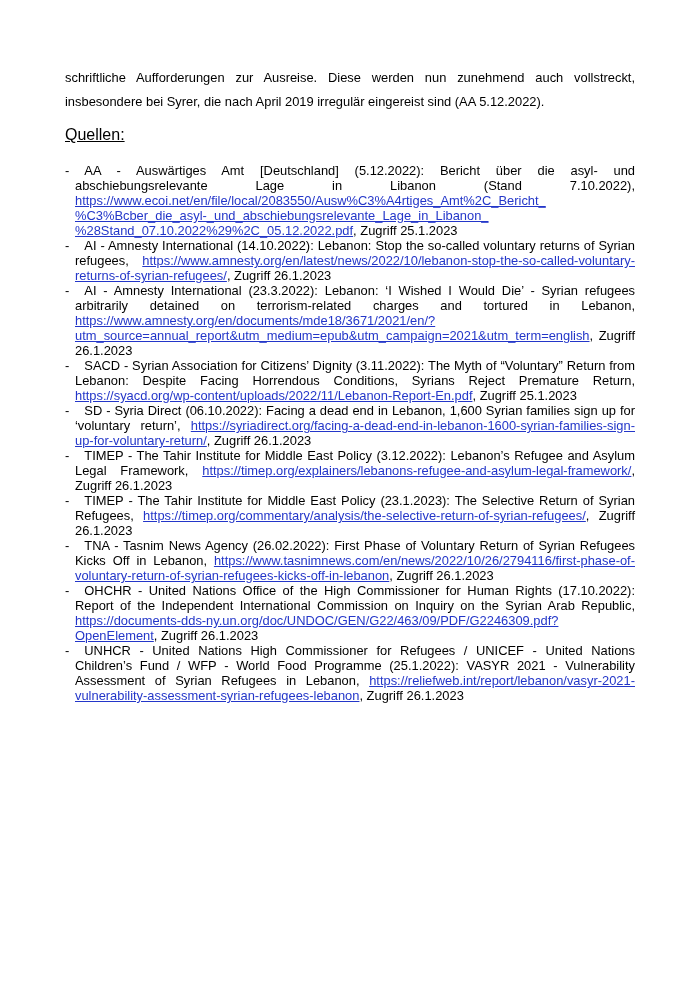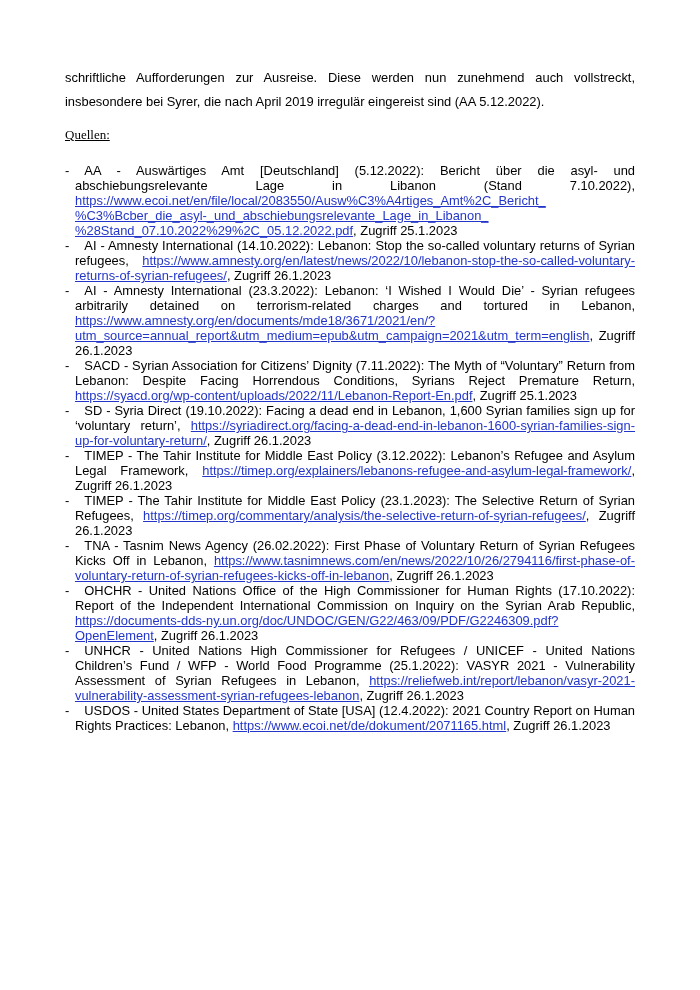--- a/index.html
+++ b/index.html
@@ -16,25 +16,24 @@
     left:65px; top:66px;
     width:570px;
   }
   .intro {
     font-size:12.9px;
     line-height:24px;
     text-align:justify;
     margin:0 0 13px 0;
   }
   .heading {
-    font-size:13px;
+    font-size:16px;
     line-height:15px;
     text-decoration:underline;
     margin:0 0 21px 0;
-    font-family:Liberation Serif, serif;
   }
   .src-list {
     font-size:12.9px;
     line-height:15px;
     text-align:justify;
   }
   .src {
     padding-left:10px;
     text-indent:-10px;
     margin:0;
@@ -74,34 +73,33 @@
 
     <div class="src-list">
 
       <p class="src"><span class="dash">-</span><span>AA - Auswärtiges Amt [Deutschland] (5.12.2022): Bericht über die asyl- und abschiebungsrelevante Lage in Libanon (Stand 7.10.2022), </span><a class="lnk">https://www.ecoi.net/en/file/local/2083550/Ausw%C3%A4rtiges_Amt%2C_Bericht_ %C3%Bcber_die_asyl-_und_abschiebungsrelevante_Lage_in_Libanon_ %28Stand_07.10.2022%29%2C_05.12.2022.pdf</a><span>, Zugriff 25.1.2023</span></p>
 
       <p class="src"><span class="dash">-</span><span>AI - Amnesty International (14.10.2022): Lebanon: Stop the so-called voluntary returns of Syrian refugees, </span><a class="lnk">https://www.amnesty.org/en/latest/news/2022/10/lebanon-stop-the-so-called-voluntary-returns-of-syrian-refugees/</a><span>, Zugriff 26.1.2023</span></p>
 
 
       <p class="src"><span class="dash">-</span><span>AI - Amnesty International (23.3.2022): Lebanon: ‘I Wished I Would Die’ - Syrian refugees arbitrarily detained on terrorism-related charges and tortured in Lebanon, </span><a class="lnk">https://www.amnesty.org/en/documents/mde18/3671/2021/en/? utm_source=annual_report&amp;utm_medium=epub&amp;utm_campaign=2021&amp;utm_term=english</a><span>, Zugriff 26.1.2023</span></p>
 
-      <p class="src"><span class="dash">-</span><span>SACD - Syrian Association for Citizens’ Dignity (7.11.2022): The Myth of “Voluntary” Return from Lebanon: Despite Facing Horrendous Conditions, Syrians Reject Premature Return, </span><a class="lnk">https://syacd.org/wp-content/uploads/2022/11/Lebanon-Report-En.pdf</a><span>, Zugriff 25.1.2023</span></p>
+      <p class="src"><span class="dash">-</span><span>SACD - Syrian Association for Citizens’ Dignity (3.11.2022): The Myth of “Voluntary” Return from Lebanon: Despite Facing Horrendous Conditions, Syrians Reject Premature Return, </span><a class="lnk">https://syacd.org/wp-content/uploads/2022/11/Lebanon-Report-En.pdf</a><span>, Zugriff 25.1.2023</span></p>
 
-      <p class="src"><span class="dash">-</span><span>SD - Syria Direct (19.10.2022): Facing a dead end in Lebanon, 1,600 Syrian families sign up for ‘voluntary return’, </span><a class="lnk">https://syriadirect.org/facing-a-dead-end-in-lebanon-1600-syrian-families-sign-up-for-voluntary-return/</a><span>, Zugriff 26.1.2023</span></p>
+      <p class="src"><span class="dash">-</span><span>SD - Syria Direct (06.10.2022): Facing a dead end in Lebanon, 1,600 Syrian families sign up for ‘voluntary return’, </span><a class="lnk">https://syriadirect.org/facing-a-dead-end-in-lebanon-1600-syrian-families-sign-up-for-voluntary-return/</a><span>, Zugriff 26.1.2023</span></p>
 
       <p class="src"><span class="dash">-</span><span>TIMEP - The Tahir Institute for Middle East Policy (3.12.2022): Lebanon’s Refugee and Asylum Legal Framework, </span><a class="lnk">https://timep.org/explainers/lebanons-refugee-and-asylum-legal-framework/</a><span>, Zugriff 26.1.2023</span></p>
 
       <p class="src"><span class="dash">-</span><span>TIMEP - The Tahir Institute for Middle East Policy (23.1.2023): The Selective Return of Syrian Refugees, </span><a class="lnk">https://timep.org/commentary/analysis/the-selective-return-of-syrian-refugees/</a><span>, Zugriff 26.1.2023</span></p>
 
       <p class="src"><span class="dash">-</span><span>TNA - Tasnim News Agency (26.02.2022): First Phase of Voluntary Return of Syrian Refugees Kicks Off in Lebanon, </span><a class="lnk">https://www.tasnimnews.com/en/news/2022/10/26/2794116/first-phase-of-voluntary-return-of-syrian-refugees-kicks-off-in-lebanon</a><span>, Zugriff 26.1.2023</span></p>
 
       <p class="src"><span class="dash">-</span><span>OHCHR - United Nations Office of the High Commissioner for Human Rights (17.10.2022): Report of the Independent International Commission on Inquiry on the Syrian Arab Republic, </span><a class="lnk">https://documents-dds-ny.un.org/doc/UNDOC/GEN/G22/463/09/PDF/G2246309.pdf? OpenElement</a><span>, Zugriff 26.1.2023</span></p>
 
 
       <p class="src"><span class="dash">-</span><span>UNHCR - United Nations High Commissioner for Refugees / UNICEF - United Nations Children’s Fund / WFP - World Food Programme (25.1.2022): VASYR 2021 - Vulnerability Assessment of Syrian Refugees in Lebanon, </span><a class="lnk">https://reliefweb.int/report/lebanon/vasyr-2021-vulnerability-assessment-syrian-refugees-lebanon</a><span>, Zugriff 26.1.2023</span></p>
 
-      <p class="src"><span class="dash">-</span><span>USDOS - United States Department of State [USA] (12.4.2022): 2021 Country Report on Human Rights Practices: Lebanon, </span><a class="lnk">https://www.ecoi.net/de/dokument/2071165.html</a><span>, Zugriff 26.1.2023</span></p>
 
     </div>
   </div>
 
   <div class="footer"><span class="logo-dot">.</span><span class="logo">BFA</span><span> Bundesamt für Fremdenwesen und Asyl </span><span>Seite </span><b>53</b><span> von </span><b>68</b></div>
 </div>
 
 </body></html>

